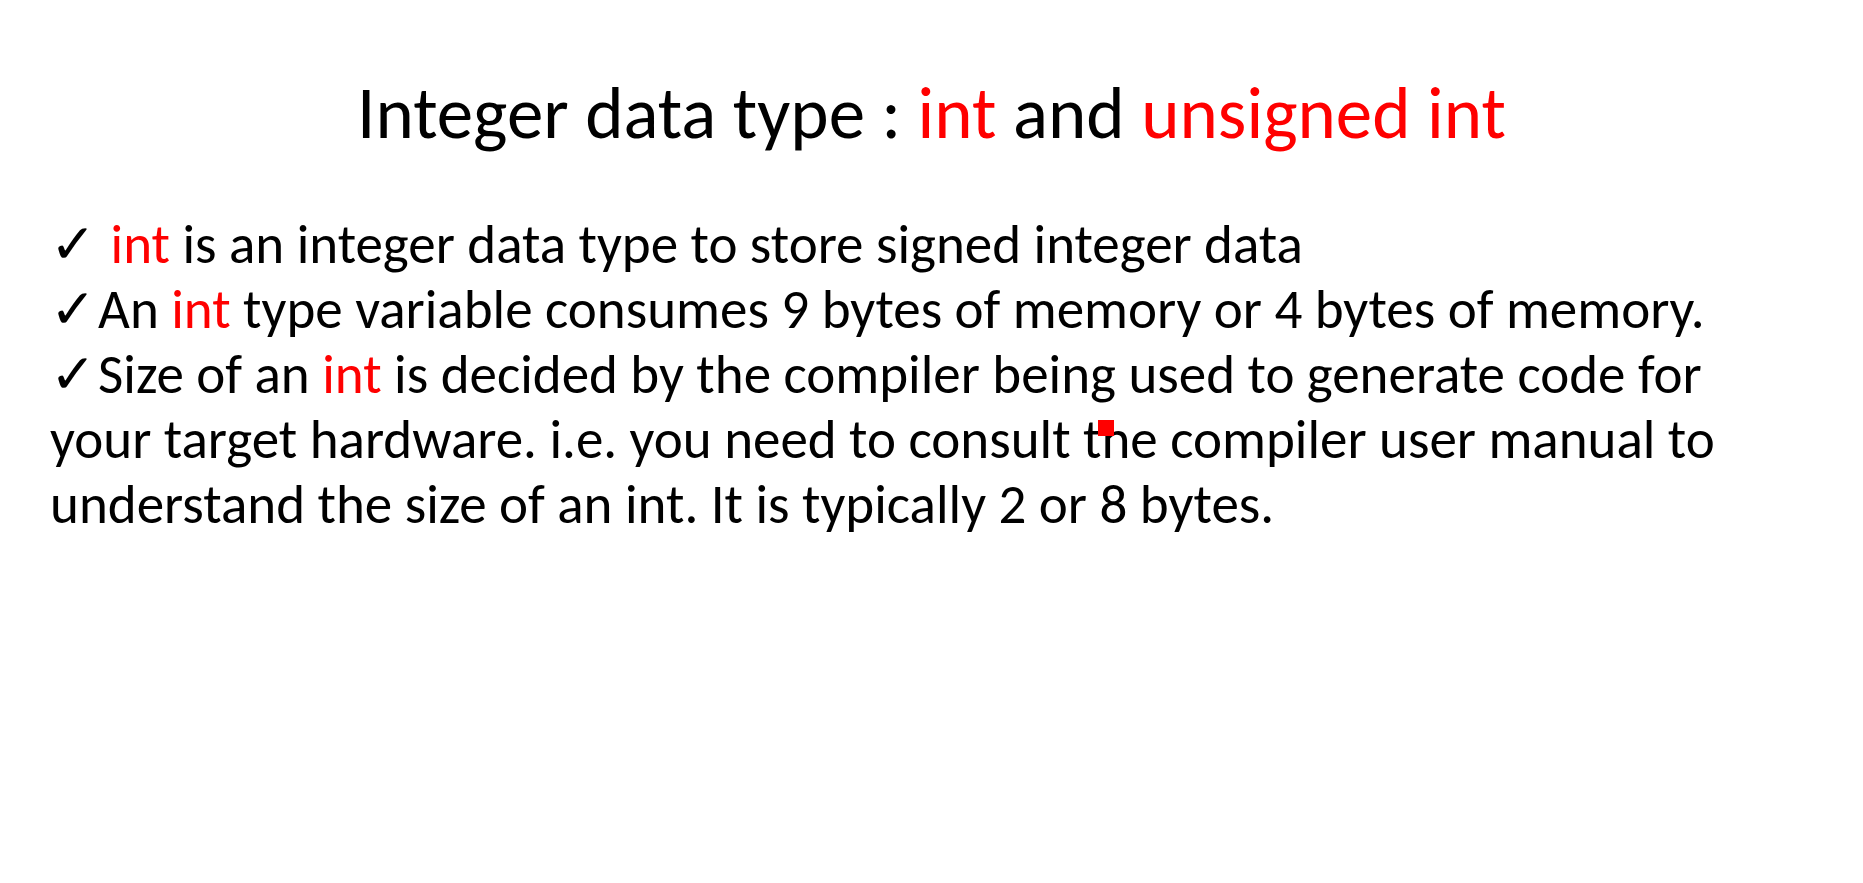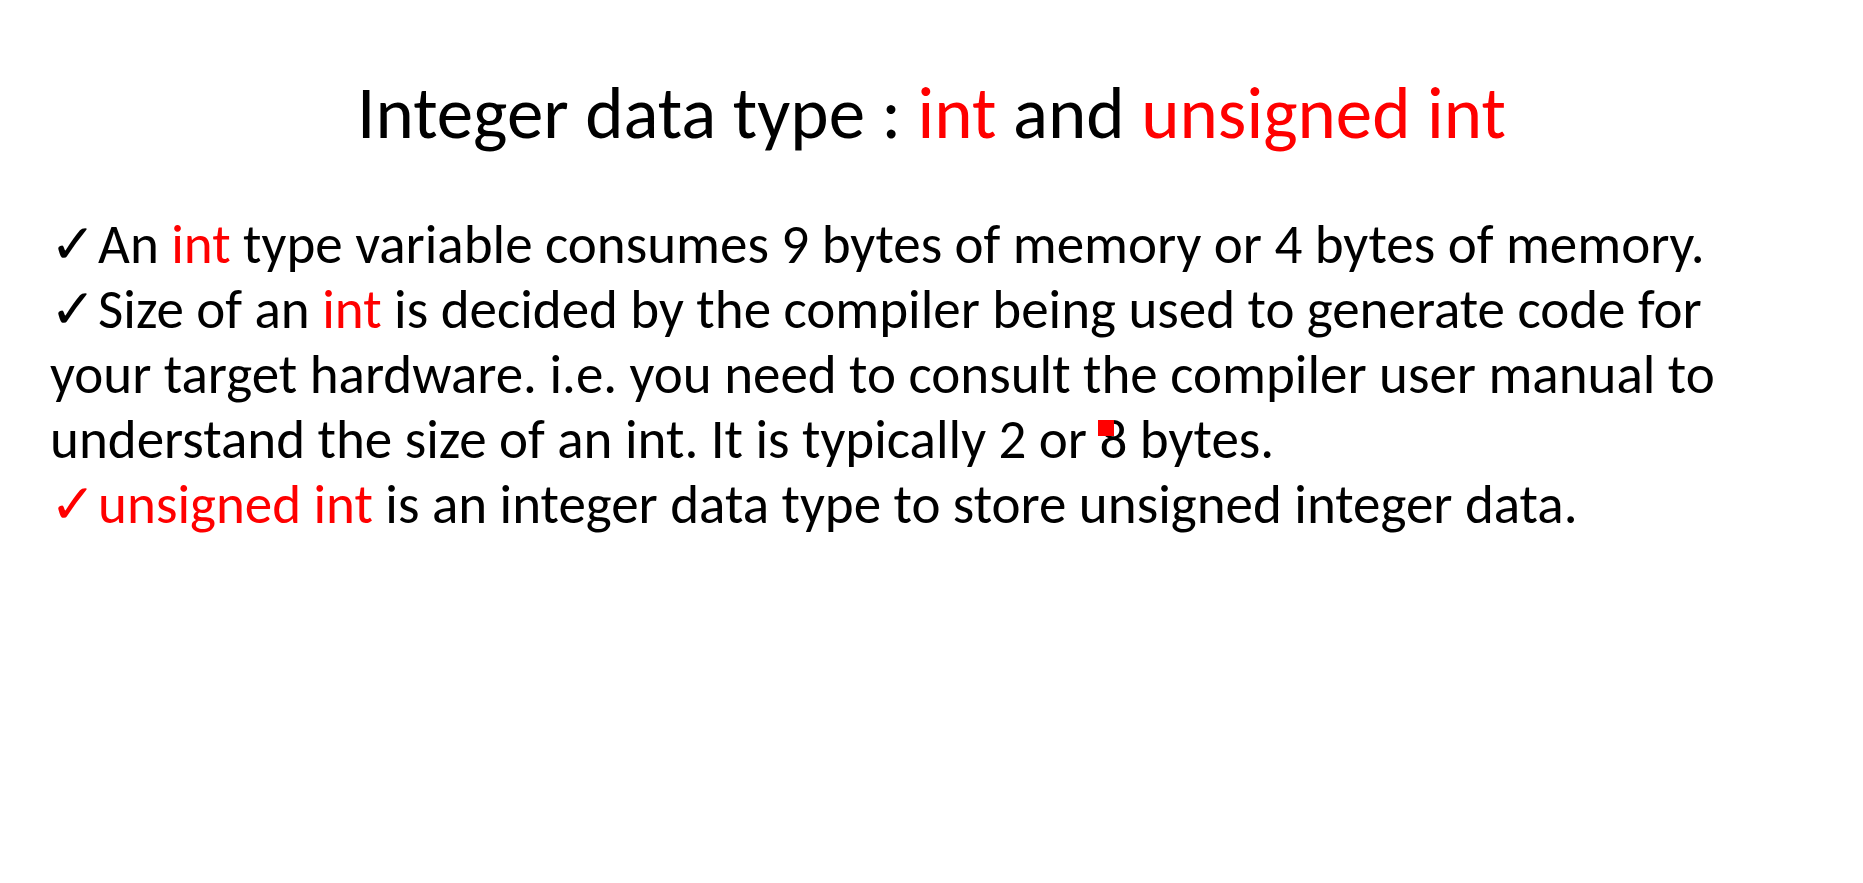--- a/index.html
+++ b/index.html
@@ -61,30 +61,30 @@
 <body>
 
 <div class="slide">
 
   <h1 class="title">
     <span>Integer data type : </span><span class="red">int</span><span> and </span><span class="red">unsigned int</span>
   </h1>
 
   <div class="content">
 
+    <div class="bullet">
+      <span class="check">✓</span><span> </span><span class="red">int</span><span> is an integer data type to store signed integer data</span>
+    </div>
 
     <div class="bullet">
       <span class="check">✓</span><span>An </span><span class="red">int</span><span> type variable consumes 9 bytes of memory or 4 bytes of memory.</span>
     </div>
 
     <div class="bullet">
       <span class="check">✓</span><span>Size of an </span><span class="red">int</span><span> is decided by the compiler being used to generate code for your target hardware. i.e. you need to consult the compiler user manual to understand the size of an int. It is typically 2 or 8 bytes.</span>
     </div>
 
-    <div class="bullet">
-      <span class="check red">✓</span><span class="red">unsigned int</span><span> is an integer data type to store unsigned integer data.</span>
-    </div>
 
   </div>
 
   <div class="cursor-dot"></div>
 
 </div>
 
 </body></html>

